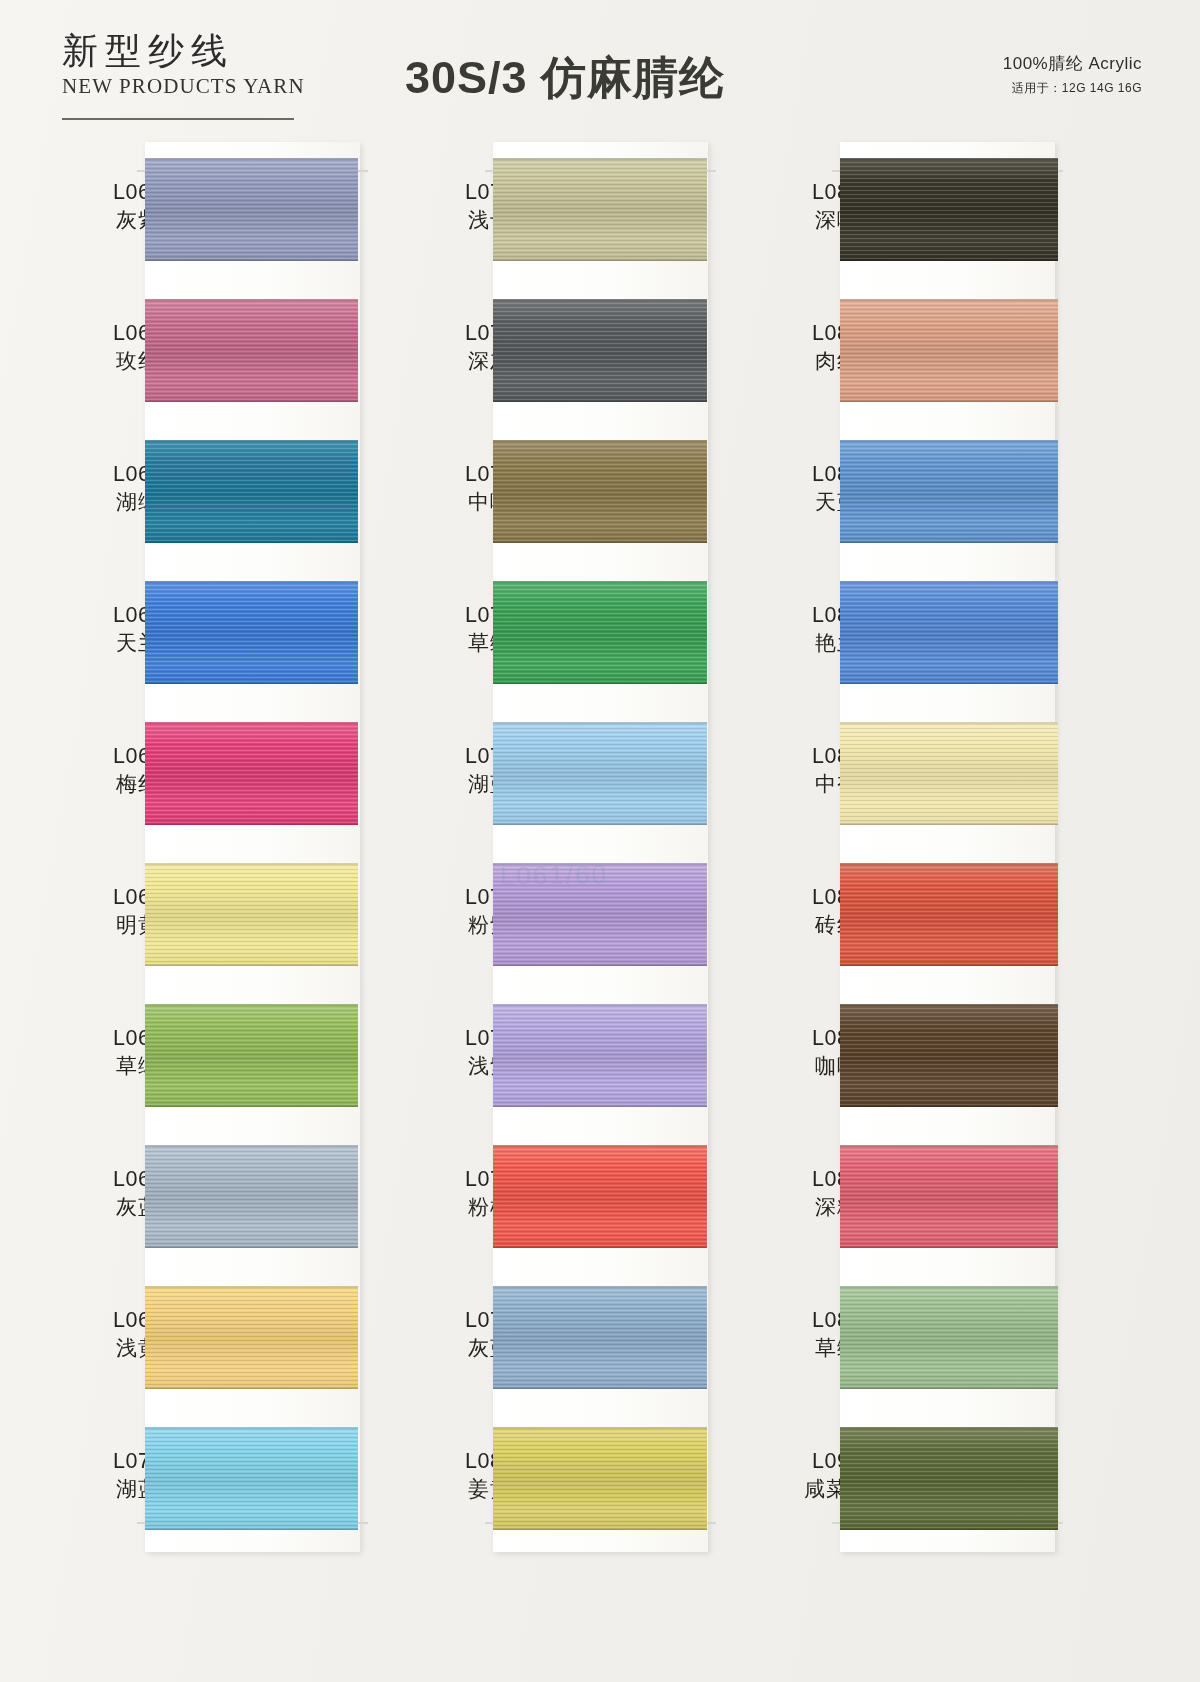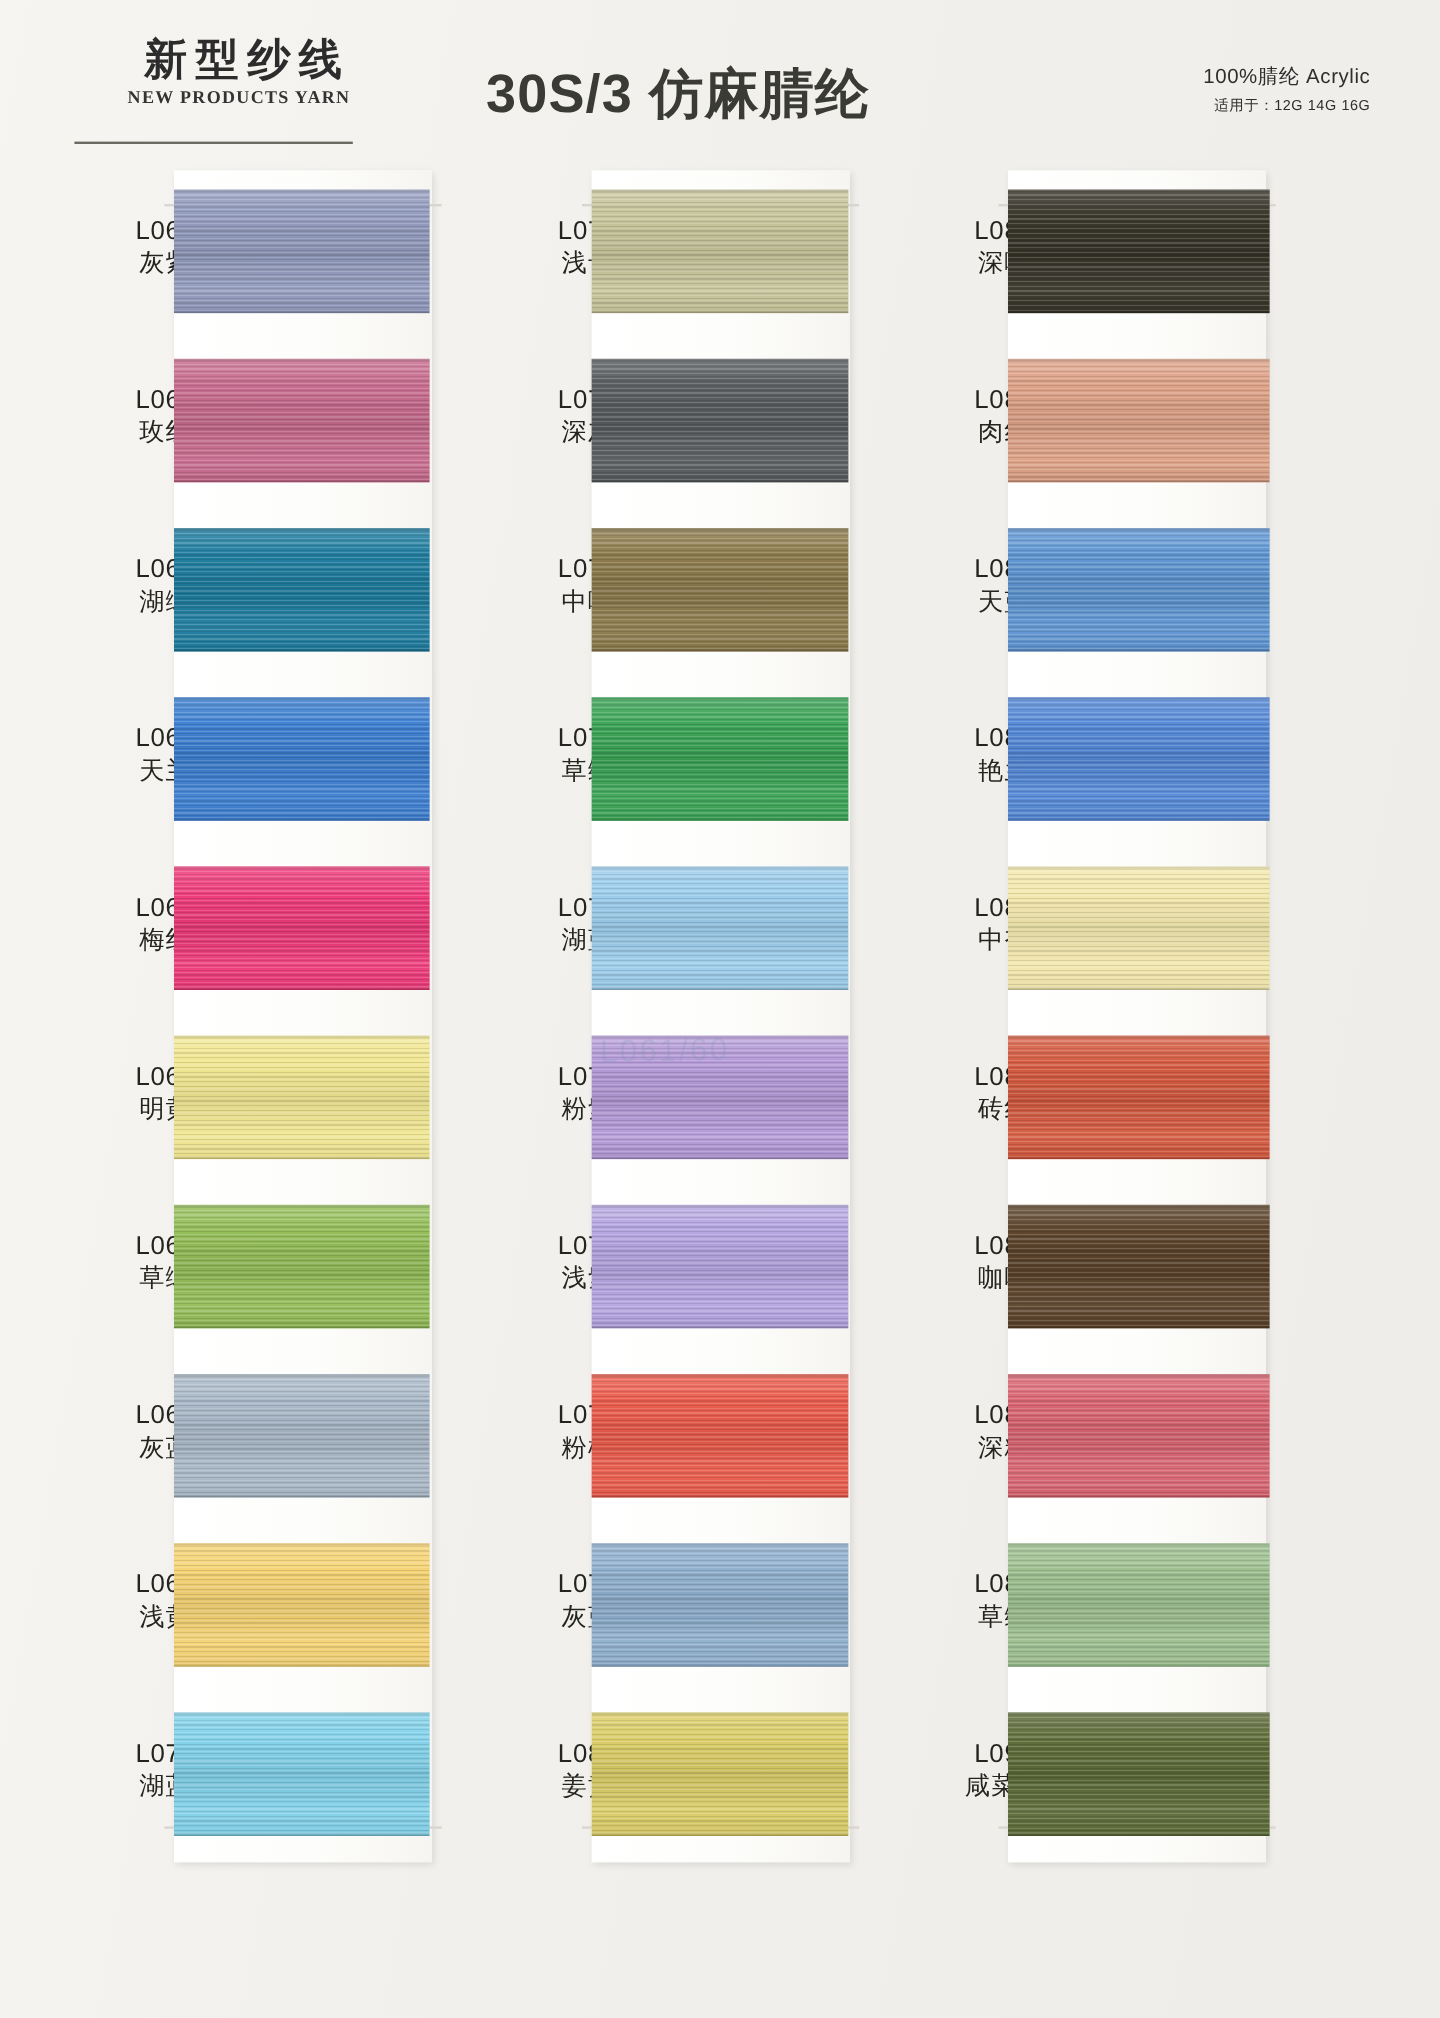--- a/index.html
+++ b/index.html
@@ -27,34 +27,33 @@
     position: absolute;
     top: 0; left: 0;
     width: 1200px;
     height: 128px;
   }
   .brand {
     position: absolute;
     left: 62px;
     top: 30px;
     width: 230px;
-    text-align: right;
-    font-weight: bold;
+    text-align: left;
   }
   .brand-cn {
     font-family: "DejaVu Serif", "Liberation Serif", serif;
     font-size: 36px;
     letter-spacing: 7px;
     color: #2c2c2c;
     line-height: 1.15;
     white-space: nowrap;
   }
   .brand-en {
     font-family: "Liberation Serif", "DejaVu Serif", serif;
-    font-size: 15px;
+    font-size: 21px;
     letter-spacing: 1.1px;
     color: #333;
     margin-top: 3px;
     white-space: nowrap;
   }
   .brand-rule {
     position: absolute;
     left: 62px;
     top: 118px;
     width: 232px;

